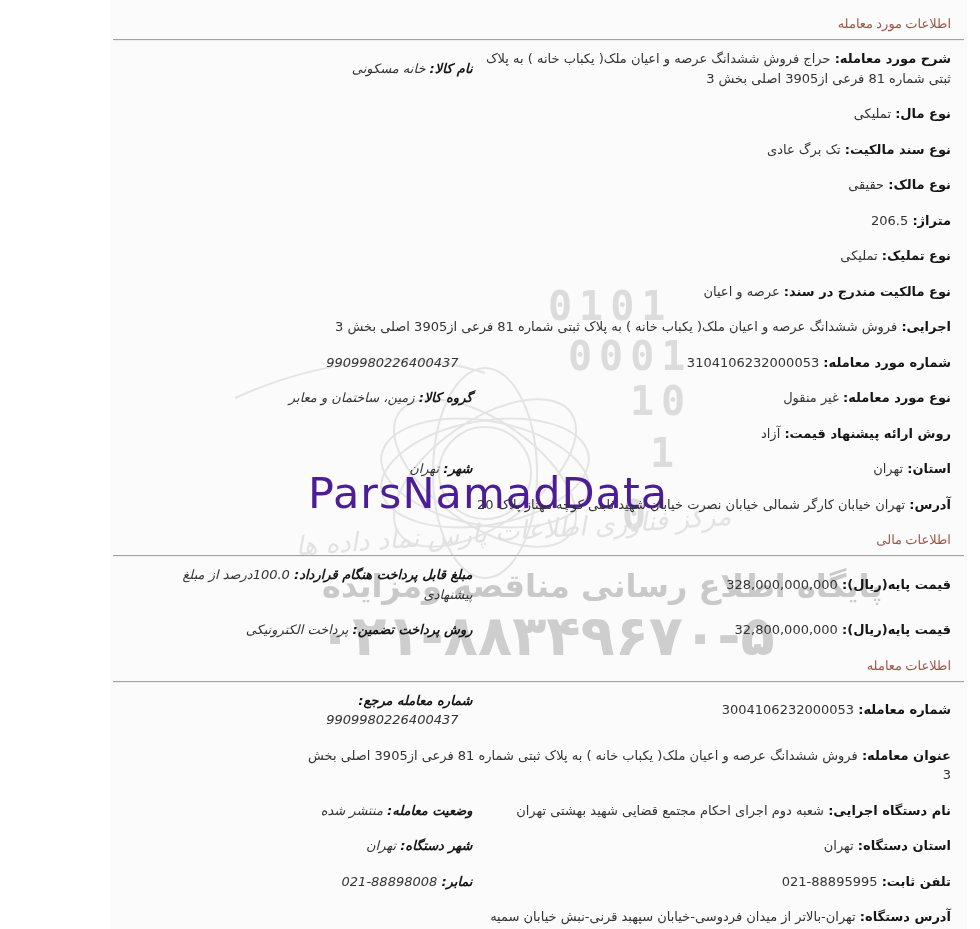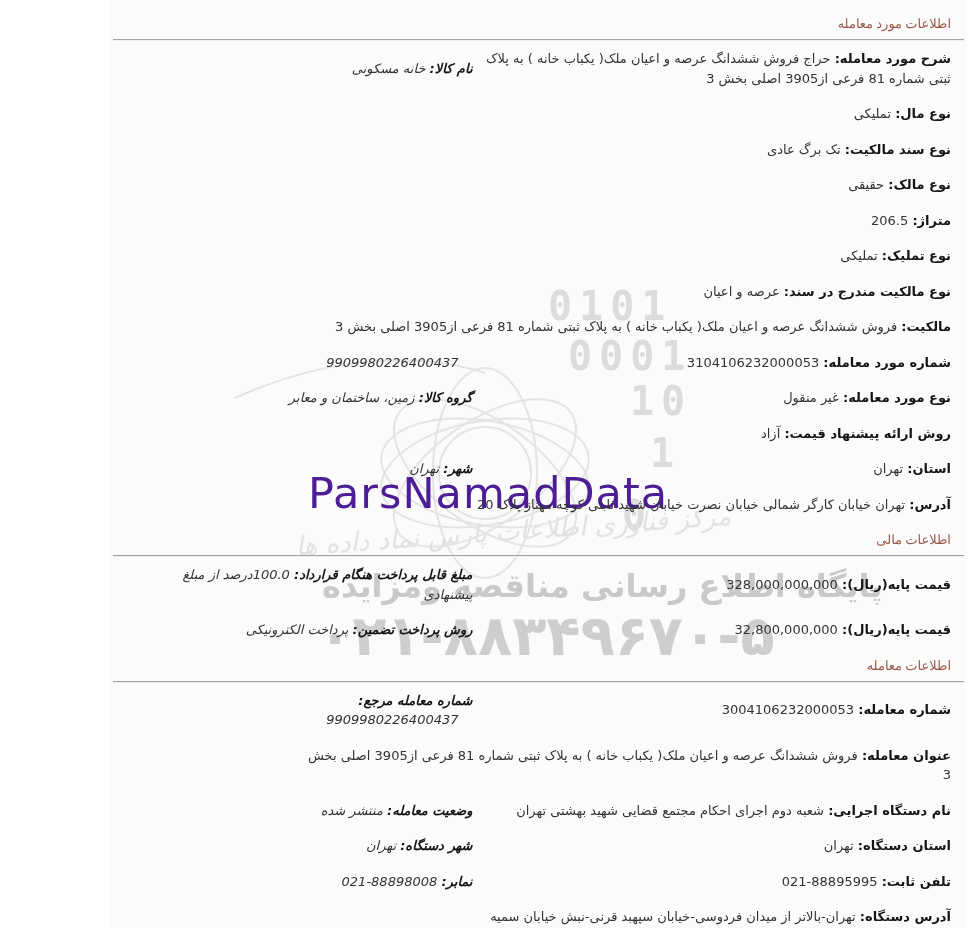--- a/index.html
+++ b/index.html
@@ -92,21 +92,21 @@
         <div class="row">
           <div class="cell"><span class="lbl">متراژ:</span> <span class="val">206.5</span></div>
         </div>
         <div class="row">
           <div class="cell"><span class="lbl">نوع تملیک:</span> <span class="val">تملیکی</span></div>
         </div>
         <div class="row">
           <div class="cell"><span class="lbl">نوع مالکیت مندرج در سند:</span> <span class="val">عرصه و اعیان</span></div>
         </div>
         <div class="row">
-          <div class="cell full"><span class="lbl">مالکیت:</span> <span class="val">فروش ششدانگ عرصه و اعیان ملک( یکباب خانه ) به پلاک ثبتی شماره 81 فرعی از3905 اصلی بخش 3</span></div>
+          <div class="cell full"><span class="lbl">اجرایی:</span> <span class="val">فروش ششدانگ عرصه و اعیان ملک( یکباب خانه ) به پلاک ثبتی شماره 81 فرعی از3905 اصلی بخش 3</span></div>
         </div>
         <div class="row">
           <div class="cell"><span class="lbl">شماره مورد معامله:</span> <span class="val">3104106232000053</span></div>
           <div class="cell stacked">
             <span class="val">9909980226400437</span>
           </div>
         </div>
         <div class="row">
           <div class="cell"><span class="lbl">نوع مورد معامله:</span> <span class="val">غیر منقول</span></div>
           <div class="cell"><span class="lbl">گروه کالا:</span> <span class="val">زمین، ساختمان و معابر</span></div>

